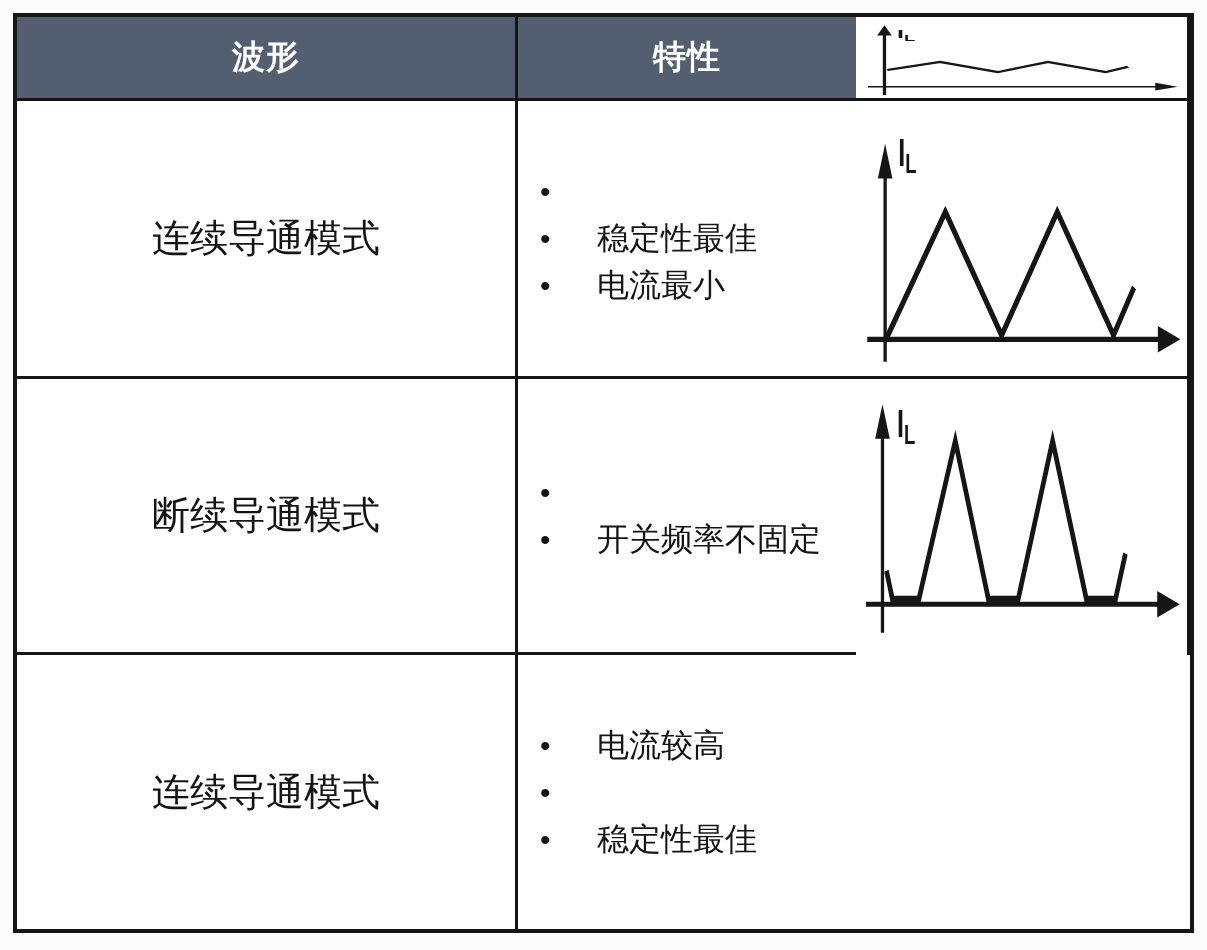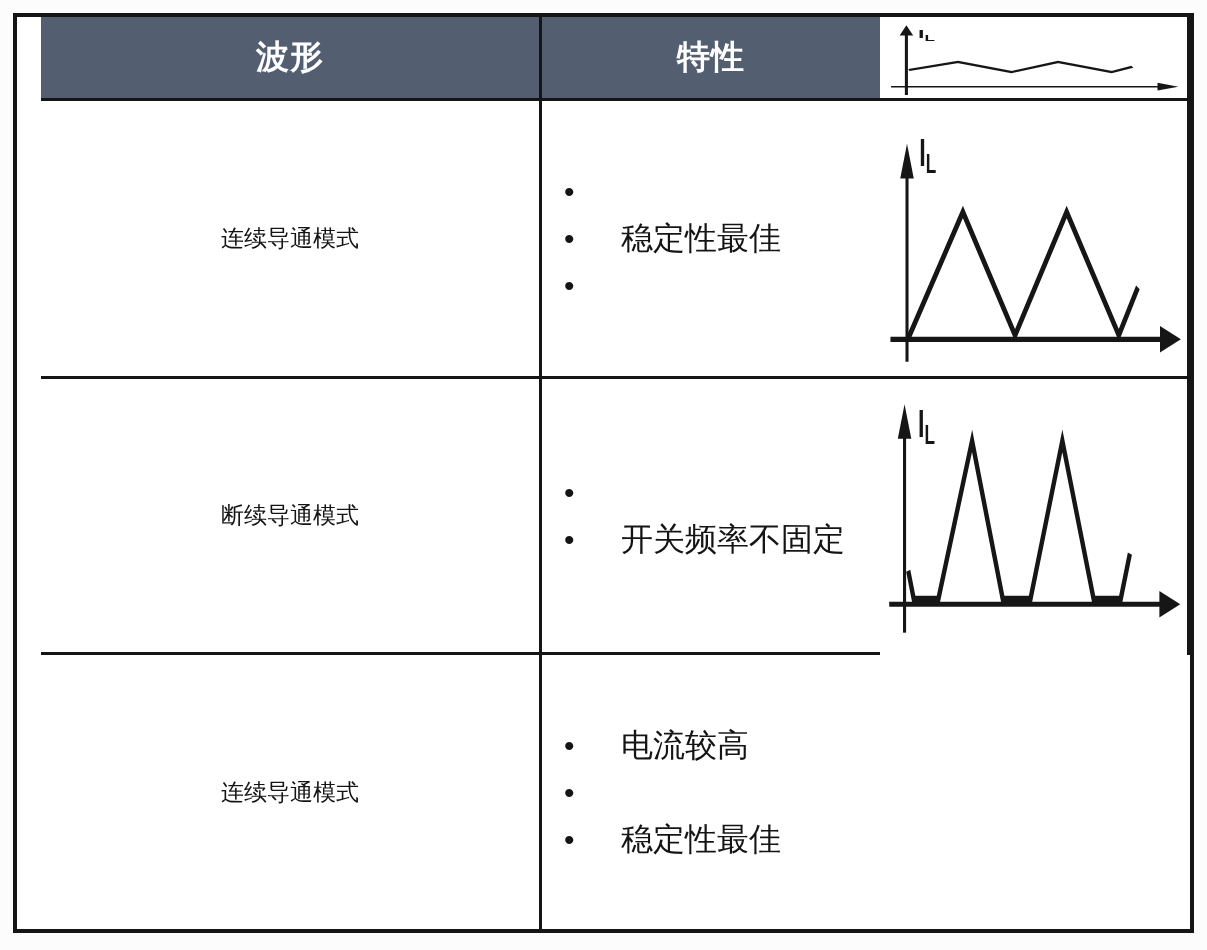--- a/index.html
+++ b/index.html
@@ -13,21 +13,20 @@
 
   .grid-table {
     position:absolute; left:13px; top:13px;
     width:1181px; height:920px;
     box-sizing:border-box;
     border:4px solid #151515;
     background:#ffffff;
     display:grid;
     grid-template-columns:501px 338px 1fr;
     grid-template-rows:84px 278px 276px 1fr;
-    padding-left:24px;
   }
 
   .cell {
     box-sizing:border-box;
     border-right:3px solid #151515;
     border-bottom:3px solid #151515;
     background:#ffffff;
     overflow:hidden;
   }
   .last-col { border-right:none; }
@@ -35,21 +34,21 @@
 
   .header-cell {
     background:#535E70;
     color:#ffffff;
     display:flex; align-items:center; justify-content:center;
     font-size:33px; font-weight:bold; letter-spacing:1px;
   }
 
   .symbol-cell {
     display:flex; align-items:center; justify-content:center;
-    font-size:23px;
+    font-size:38px;
   }
 
   .features-cell {
     display:flex; flex-direction:column; justify-content:center;
     padding:0 8px 0 22px;
     font-size:32px; line-height:47px;
   }
   .feature-item { display:flex; align-items:baseline; }
   .feature-dot { flex:0 0 57px; width:57px; font-size:30px; }
 
@@ -85,20 +84,21 @@
     <div class="cell features-cell last-col">
       <div class="feature-item">
         <span class="feature-dot">•</span>
       </div>
       <div class="feature-item">
         <span class="feature-dot">•</span>
         <span>稳定性最佳</span>
       </div>
       <div class="feature-item">
         <span class="feature-dot">•</span>
+        <span>电流最小</span>
       </div>
     </div>
 
     <div class="cell wave-cell">
       <svg viewBox="0 0 500 270" preserveAspectRatio="none">
         <polygon class="ink-arrow" points="44,42 33,76 55,76"></polygon>
         <line class="ink-line" x1="44" y1="70" x2="44" y2="256"></line>
         <line class="ink-line" x1="17" y1="234" x2="462" y2="234"></line>
         <polygon class="ink-arrow" points="490,234 456,221 456,247"></polygon>
         <polyline class="wave" points="46,233 135,109 220,230 304,109 389,230 420,183"></polyline>

